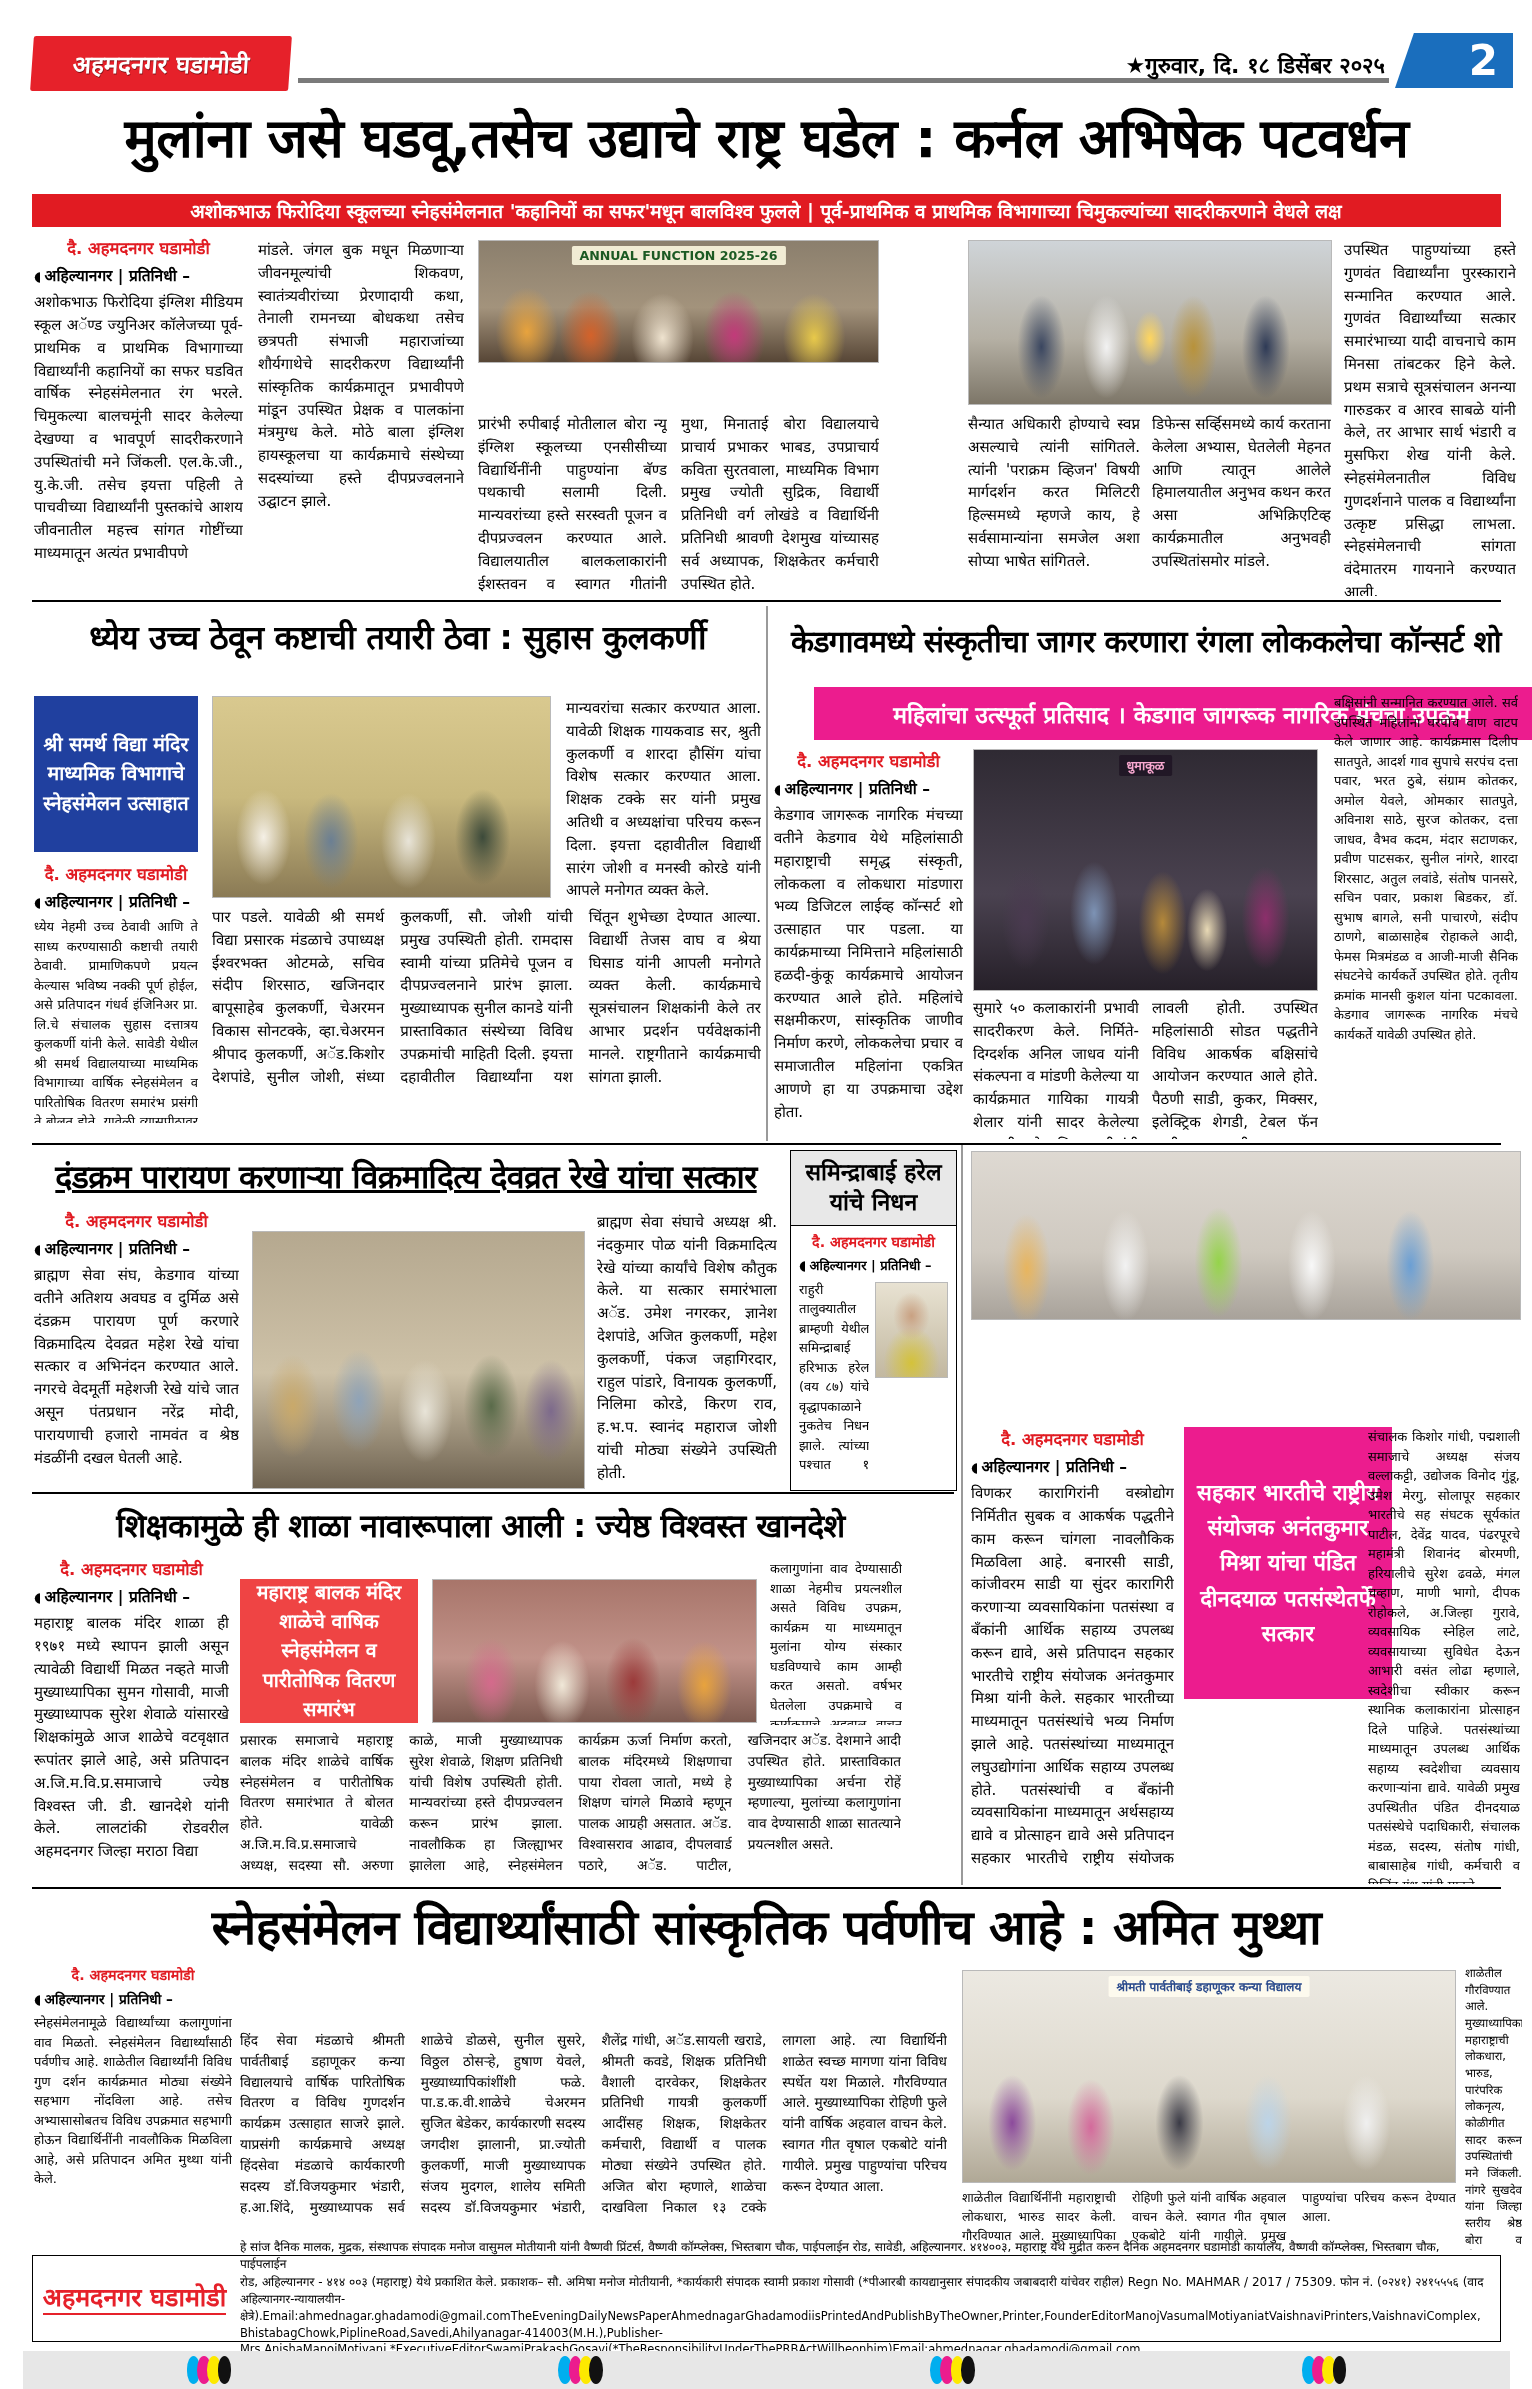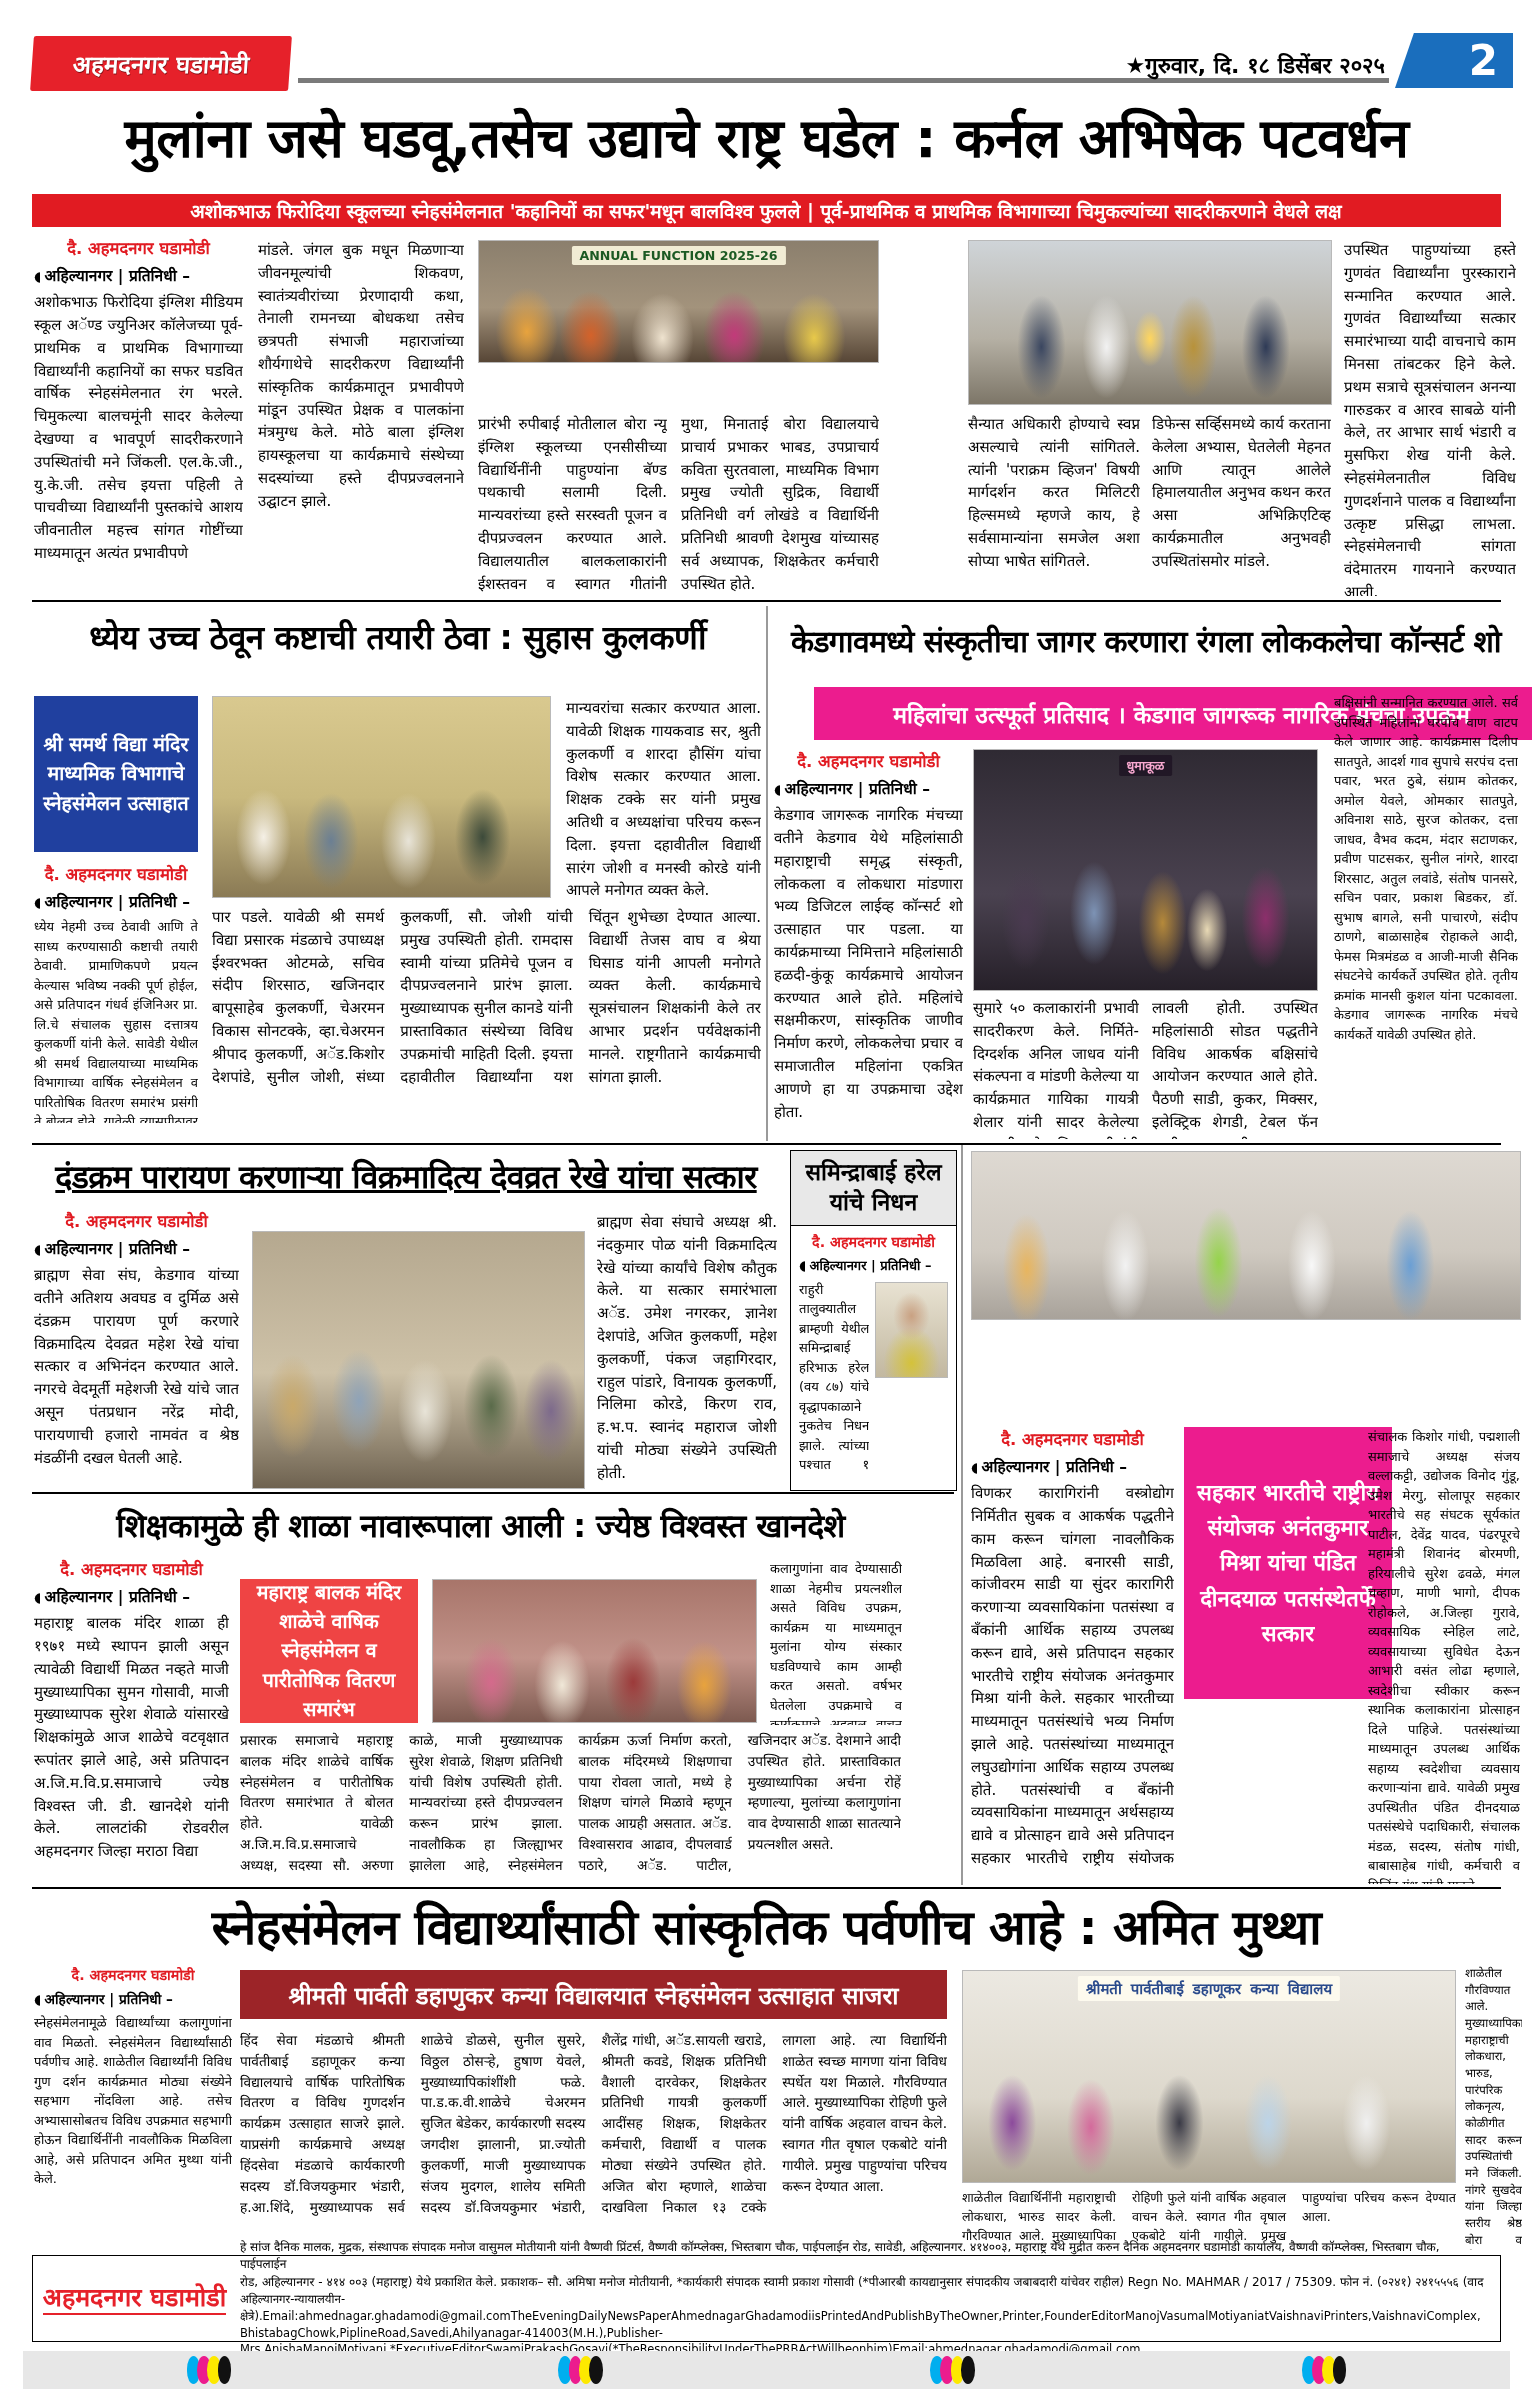--- a/index.html
+++ b/index.html
@@ -224,25 +224,24 @@
 
   <div class="abs hr" style="left:31.5px;top:1887px;width:1469px;height:1.7px;"></div>
 
   <div class="abs headline" style="left:23px;top:1893px;width:1487px;height:68px;font-size:48px;line-height:68px;">स्नेहसंमेलन विद्यार्थ्यांसाठी सांस्कृतिक पर्वणीच आहे : अमित मुथ्था</div>
 
   <div class="abs" style="left:34px;top:1965px;width:198px;height:285px;">
     <div class="dline" style="font-size:14.3px;">दै. अहमदनगर घडामोडी</div>
     <div class="byline" style="font-size:13.7px;"><span class="bullet">◖</span><span>अहिल्यानगर | प्रतिनिधी –</span></div>
     <div class="body sm" style="height:226px;">स्नेहसंमेलनामूळे विद्यार्थ्यांच्या कलागुणांना वाव मिळतो. स्नेहसंमेलन विद्यार्थ्यांसाठी पर्वणीच आहे. शाळेतील विद्यार्थ्यांनी विविध गुण दर्शन कार्यक्रमात मोठ्या संख्येने सहभाग नोंदविला आहे. तसेच अभ्यासासोबतच विविध उपक्रमात सहभागी होऊन विद्यार्थिनींनी नावलौकिक मिळविला आहे, असे प्रतिपादन अमित मुथ्था यांनी केले.</div>
   </div>
-  <div class="abs bar maroon" style="left:240px;top:1970px;width:707px;height:49px;font-size:24px;">श्रीमती पार्वती डहाणुकर कन्या विद्यालयात स्नेहसंमेलन उत्साहात साजरा</div>
   <div class="abs body cols4" style="left:240px;top:2030px;width:707px;height:220px;font-size:13.7px;">हिंद सेवा मंडळाचे श्रीमती पार्वतीबाई डहाणूकर कन्या विद्यालयाचे वार्षिक पारितोषिक वितरण व विविध गुणदर्शन कार्यक्रम उत्साहात साजरे झाले. याप्रसंगी कार्यक्रमाचे अध्यक्ष हिंदसेवा मंडळाचे कार्यकारणी सदस्य डॉ.विजयकुमार भंडारी, ह.आ.शिंदे, मुख्याध्यापक सर्व शाळेचे डोळसे, सुनील सुसरे, विठ्ठल ठोसऱ्हे, हुषाण येवले, मुख्याध्यापिकांशींशी फळे. पा.ड.क.वी.शाळेचे चेअरमन सुजित बेडेकर, कार्यकारणी सदस्य जगदीश झालानी, प्रा.ज्योती कुलकर्णी, माजी मुख्याध्यापक संजय मुदगल, शालेय समिती सदस्य डॉ.विजयकुमार भंडारी, शैलेंद्र गांधी, अॅड.सायली खराडे, श्रीमती कवडे, शिक्षक प्रतिनिधी वैशाली दारवेकर, शिक्षकेतर प्रतिनिधी गायत्री कुलकर्णी आदींसह शिक्षक, शिक्षकेतर कर्मचारी, विद्यार्थी व पालक मोठ्या संख्येने उपस्थित होते. अजित बोरा म्हणाले, शाळेचा दाखविला निकाल १३ टक्के लागला आहे. त्या विद्यार्थिनी शाळेत स्वच्छ मागणा यांना विविध स्पर्धेत यश मिळाले. गौरविण्यात आले. मुख्याध्यापिका रोहिणी फुले यांनी वार्षिक अहवाल वाचन केले. स्वागत गीत वृषाल एकबोटे यांनी गायीले. प्रमुख पाहुण्यांचा परिचय करून देण्यात आला.</div>
 
   <div class="abs photo ph-dais" style="left:962px;top:1970px;width:494px;height:213px;">
-    <div class="pbanner" style="font-size:15px;background:rgba(255,252,240,.9);color:#2a4a8c;font-family:Liberation Mono, monospace;">श्रीमती पार्वतीबाई डहाणूकर कन्या विद्यालय</div>
+    <div class="pbanner" style="font-size:12px;background:rgba(255,252,240,.9);color:#2a4a8c;">श्रीमती पार्वतीबाई डहाणूकर कन्या विद्यालय</div>
   </div>
   <div class="abs body cols3" style="left:962px;top:2188px;width:494px;height:62px;font-size:12.6px;">शाळेतील विद्यार्थिनींनी महाराष्ट्राची लोकधारा, भारुड सादर केली. गौरविण्यात आले. मुख्याध्यापिका रोहिणी फुले यांनी वार्षिक अहवाल वाचन केले. स्वागत गीत वृषाल एकबोटे यांनी गायीले. प्रमुख पाहुण्यांचा परिचय करून देण्यात आला.</div>
   <div class="abs body xs" style="left:1465px;top:1965px;width:57px;height:285px;">शाळेतील गौरविण्यात आले. मुख्याध्यापिका महाराष्ट्राची लोकधारा, भारुड, पारंपरिक लोकनृत्य, कोळीगीत सादर करून उपस्थितांची मने जिंकली. नांगरे सुखदेव यांना जिल्हा स्तरीय श्रेष्ठ बोरा व बोरायाकन चैलीताज्यांसाठी म्हणून अहवालाचे वाचन केले. स्वागत गीत वृषाल एकबोटे यांनी केले, त्यांना यश मिळावे व आभार मानले.</div>
 
   <div class="abs footerbox" style="left:31.5px;top:2255px;width:1469px;height:87px;">
     <div class="flogo">अहमदनगर घडामोडी</div>
     <div class="ftext">
       <div>हे सांज दैनिक मालक, मुद्रक, संस्थापक संपादक मनोज वासुमल मोतीयानी यांनी वैष्णवी प्रिंटर्स, वैष्णवी कॉम्प्लेक्स, भिस्तबाग चौक, पाईपलाईन रोड, सावेडी, अहिल्यानगर. ४१४००३, महाराष्ट्र येथे मुद्रीत करुन दैनिक अहमदनगर घडामोडी कार्यालय, वैष्णवी कॉम्प्लेक्स, भिस्तबाग चौक, पाईपलाईन</div>
       <div>रोड, अहिल्यानगर - ४१४ ००३ (महाराष्ट्र) येथे प्रकाशित केले. प्रकाशक– सौ. अमिषा मनोज मोतीयानी, *कार्यकारी संपादक स्वामी प्रकाश गोसावी (*पीआरबी कायद्यानुसार संपादकीय जबाबदारी यांचेवर राहील) Regn No. MAHMAR / 2017 / 75309. फोन नं. (०२४१) २४१५५५६ (वाद</div>
       <div class="fen">अहिल्यानगर-न्यायालयीन-क्षेत्रे).Email:ahmednagar.ghadamodi@gmail.comTheEveningDailyNewsPaperAhmednagarGhadamodiisPrintedAndPublishByTheOwner,Printer,FounderEditorManojVasumalMotiyaniatVaishnaviPrinters,VaishnaviComplex,</div>

